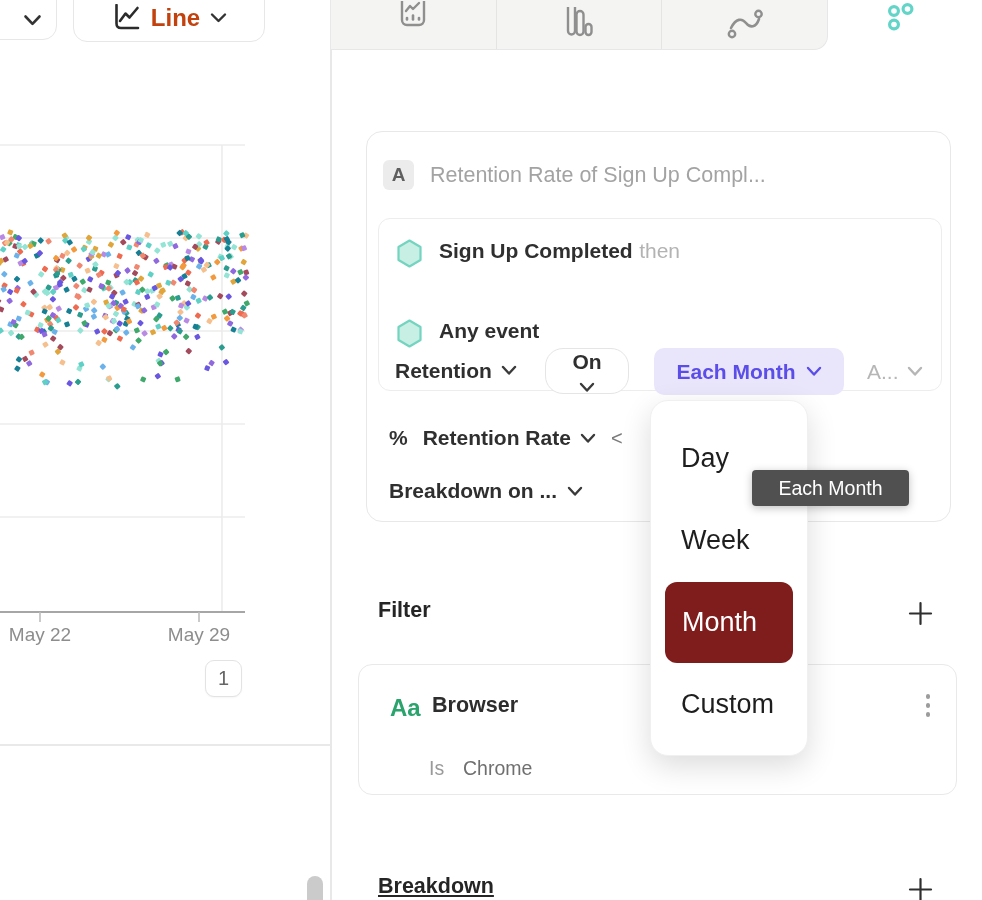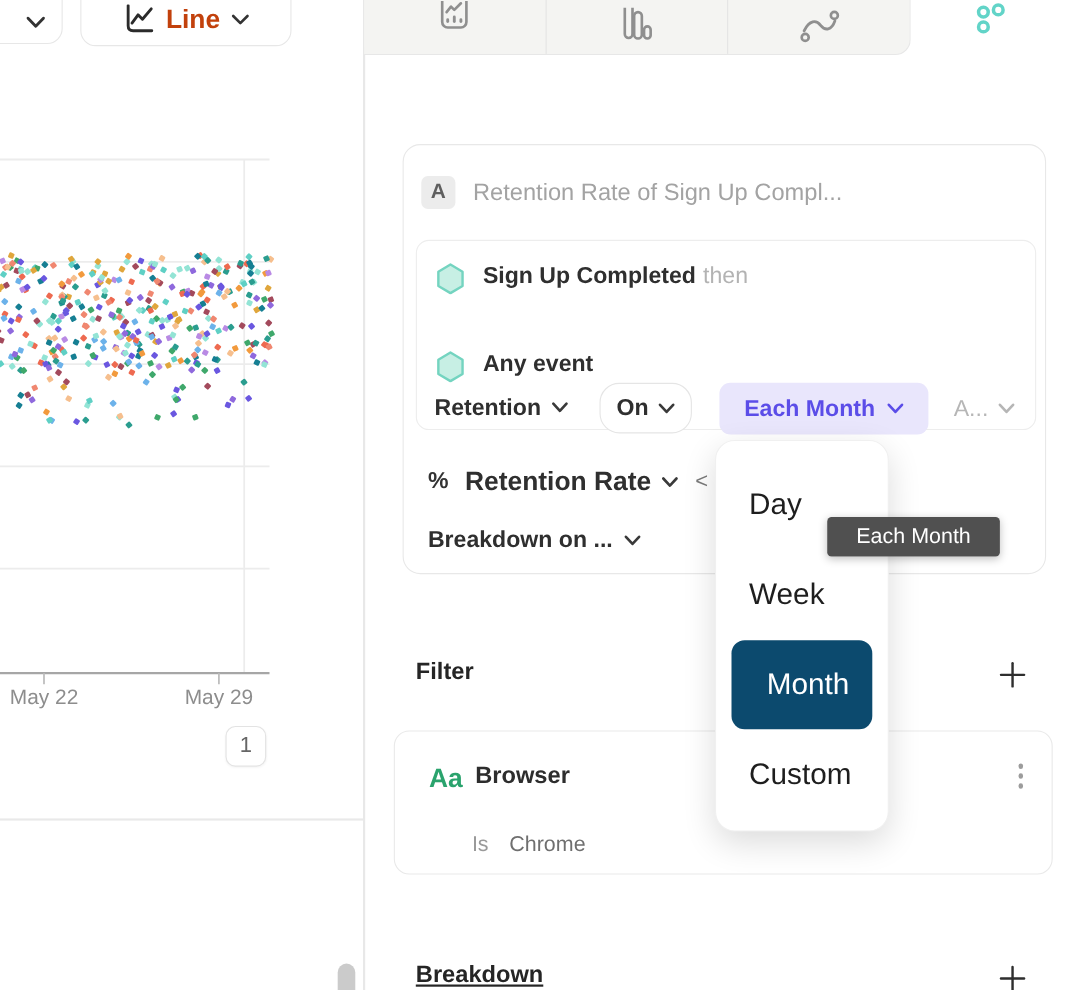--- a/index.html
+++ b/index.html
@@ -44,41 +44,41 @@
   .inner-card { position:absolute; left:11px; top:86px; width:564px; height:173px; border:1.5px solid #ededed; border-radius:12px; }
   .event-row { position:absolute; left:17px; display:flex; align-items:flex-start; gap:16px; height:28px; }
   .event-row .ev-name { font-size:21px; font-weight:700; color:#2f2f2f; white-space:nowrap; }
   .event-row .ev-suffix { font-size:21px; font-weight:500; color:#b3b3b3; margin-left:2px; }
   .row-sign-up { top:20px; }
   .row-any-event { top:100px; }
 
   .ret-dd { position:absolute; left:16px; top:128px; height:47px; display:flex; align-items:center; gap:9px;
     font-size:21px; font-weight:700; color:#2f2f2f; }
   .on-btn { position:absolute; left:166px; top:129px; width:84px; height:46px; border:1.5px solid #e5e5e5; border-radius:18px;
-    background:#fff; display:flex; align-items:center; justify-content:center; gap:8px; font-size:21px; font-weight:700; color:#2f2f2f; }
+    background:#fff; display:flex; align-items:center; justify-content:center; gap:8px; font-size:21px; font-weight:700; color:#2f2f2f;flex-direction:column; }
   .interval-chip { position:absolute; left:275px; top:129px; width:190px; height:47px; background:#e9e6fc; border-radius:10px;
     display:flex; align-items:center; justify-content:center; gap:10px; font-size:21px; font-weight:700; color:#5b4de8; }
   .trunc-dd { position:absolute; left:488px; top:129px; height:47px; display:flex; align-items:center; gap:8px;
     font-size:21px; font-weight:500; color:#b6b6b6; }
 
   .metric-row { position:absolute; left:22px; top:289px; height:34px; display:flex; align-items:center; }
   .metric-row .pct { font-size:21px; font-weight:700; color:#333; }
-  .metric-row .m-label { margin-left:15px; font-size:24px; font-weight:700; color:#2f2f2f; }
+  .metric-row .m-label { margin-left:15px; font-size:21px; font-weight:700; color:#2f2f2f; }
   .metric-row .chev { margin-left:9px; }
   .metric-row .partial { margin-left:15px; font-size:20px; font-weight:500; color:#7a7a7a; }
   .bd-on-row { position:absolute; left:22px; top:342px; height:34px; display:flex; align-items:center; gap:10px;
     font-size:21px; font-weight:700; color:#2f2f2f; }
 
   
   .interval-menu { position:absolute; left:650px; top:400px; width:158px; height:356px; background:#fff;
     border:1px solid #f0f0f0; border-radius:18px; box-shadow:0 10px 30px rgba(0,0,0,0.14); z-index:40; }
   .menu-item { position:absolute; left:0; width:100%; height:54px; display:flex; align-items:center;
     padding-left:30px; font-size:27px; font-weight:500; color:#1e1e1e; cursor:default; }
-  .menu-item.selected { left:14px; width:128px; height:81px; background:#0c4a6e; border-radius:12px;
-    color:#fff; padding-left:32px; }
+  .menu-item.selected { left:14px; width:128px; height:81px; background:#7f1d1d; border-radius:12px;
+    color:#fff; padding-left:17px; }
 
   
   .tooltip { position:absolute; left:752px; top:470px; width:157px; height:36px; background:rgba(74,74,74,0.97);
     border-radius:4px; display:flex; align-items:center; justify-content:center; color:#fff; font-size:19.5px;
     font-weight:500; z-index:50; box-shadow:0 2px 8px rgba(0,0,0,0.25); }
 
   
   .section-title { position:absolute; left:378px; font-size:21.5px; font-weight:700; color:#252525; }
   .plus-btn { position:absolute; left:905px; width:30px; height:30px; display:flex; align-items:center; justify-content:center; }
   .filter-title { top:598px; }

